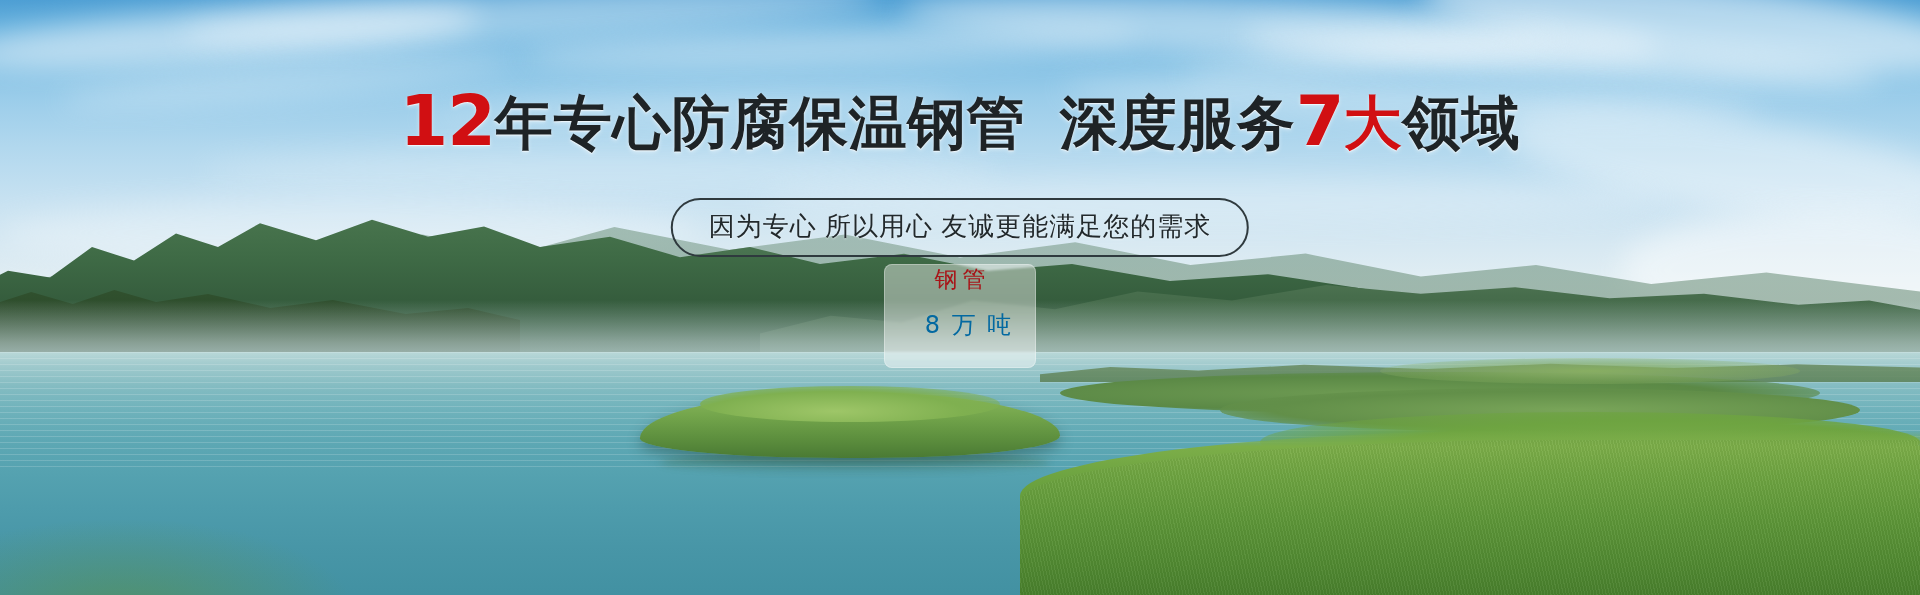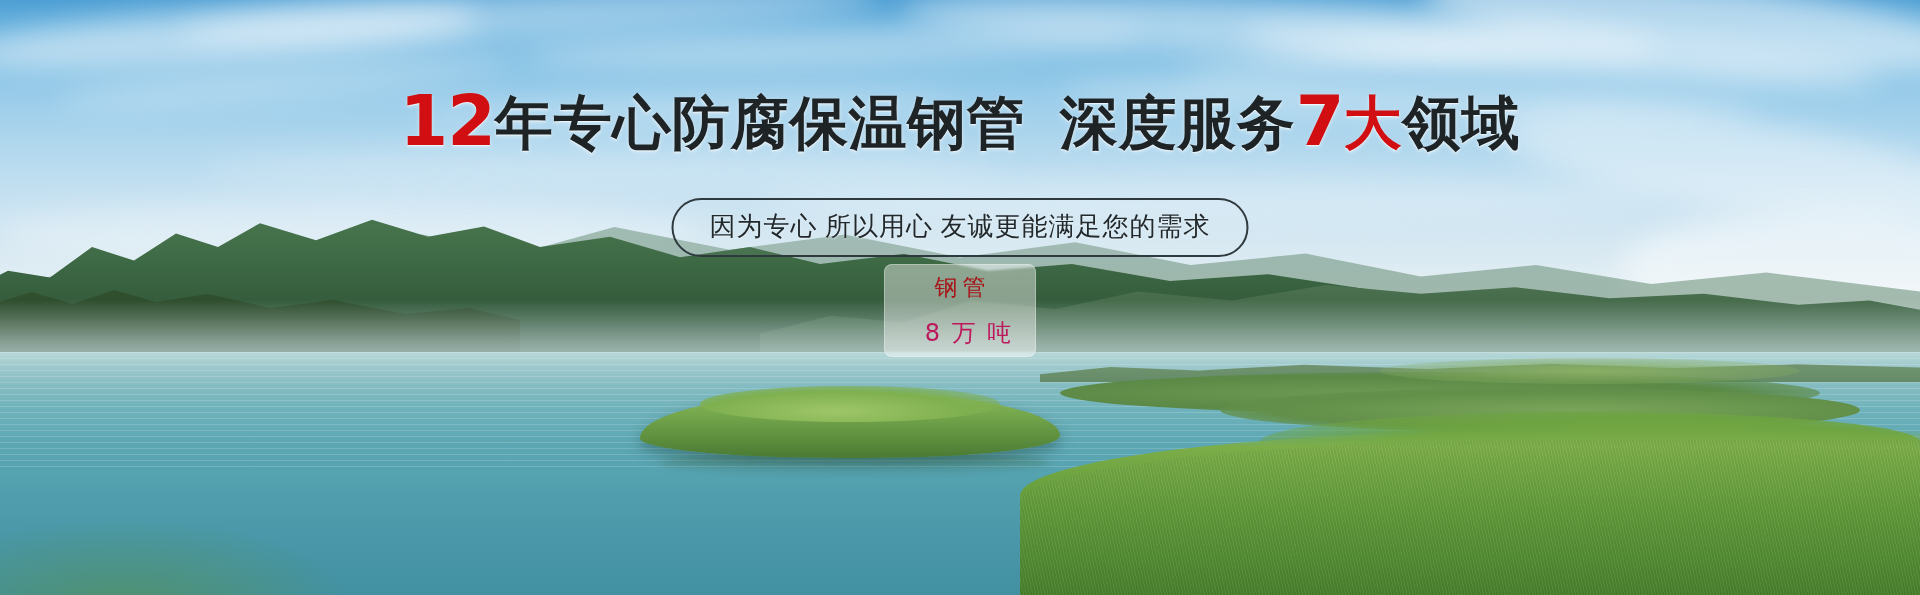--- a/index.html
+++ b/index.html
@@ -209,62 +209,61 @@
     color:#d10f12;
   }
   .headline .gap { display:inline-block; width:34px; }
 
   .subtitle-pill {
     position:absolute; left:50%; top:198px;
     transform:translateX(-50%);
     border:2px solid #2f3a3e;
     border-radius:30px;
     padding:9px 36px 11px;
-    font-family:Liberation Serif, serif;
+    font-family:Liberation Sans, sans-serif;
     font-size:26px;
     font-weight:normal;
     color:#22292c;
     white-space:nowrap;
     letter-spacing:1px;
     background:rgba(255,255,255,.05);
     text-shadow:0 1px 2px rgba(255,255,255,.5);
     text-align:center;
   }
 
   
   .cards {
     position:absolute; left:50%; top:264px;
     transform:translateX(-50%);
     display:flex;
     gap:12px;
   }
   .card {
-    width:152px; height:93px;
+    width:152px; height:104px;
     background:rgba(255,255,255,.42);
     border-radius:8px;
     display:flex;
     flex-direction:column;
     align-items:center;
-    justify-content:center;
     backdrop-filter:blur(1px);
     box-shadow:inset 0 0 0 1px rgba(255,255,255,.30);
   }
   .card-title {
     font-family:"DejaVu Sans","Liberation Sans",sans-serif;
     font-size:23px;
     color:#a81418;
     letter-spacing:5px;
     text-indent:5px;
     margin-bottom:14px;
     font-weight:normal;
   }
   .card-value {
     font-family:"DejaVu Sans","Liberation Sans",sans-serif;
     font-size:24px;
-    color:#be185d;
+    color:#0369a1;
     letter-spacing:2px;
     font-weight:normal;
     white-space:nowrap;
     margin-left:18px;
   }
   .card-value sup { font-size:14px; vertical-align:super; letter-spacing:0; }
 </style>
 </head>
 <body>
 

